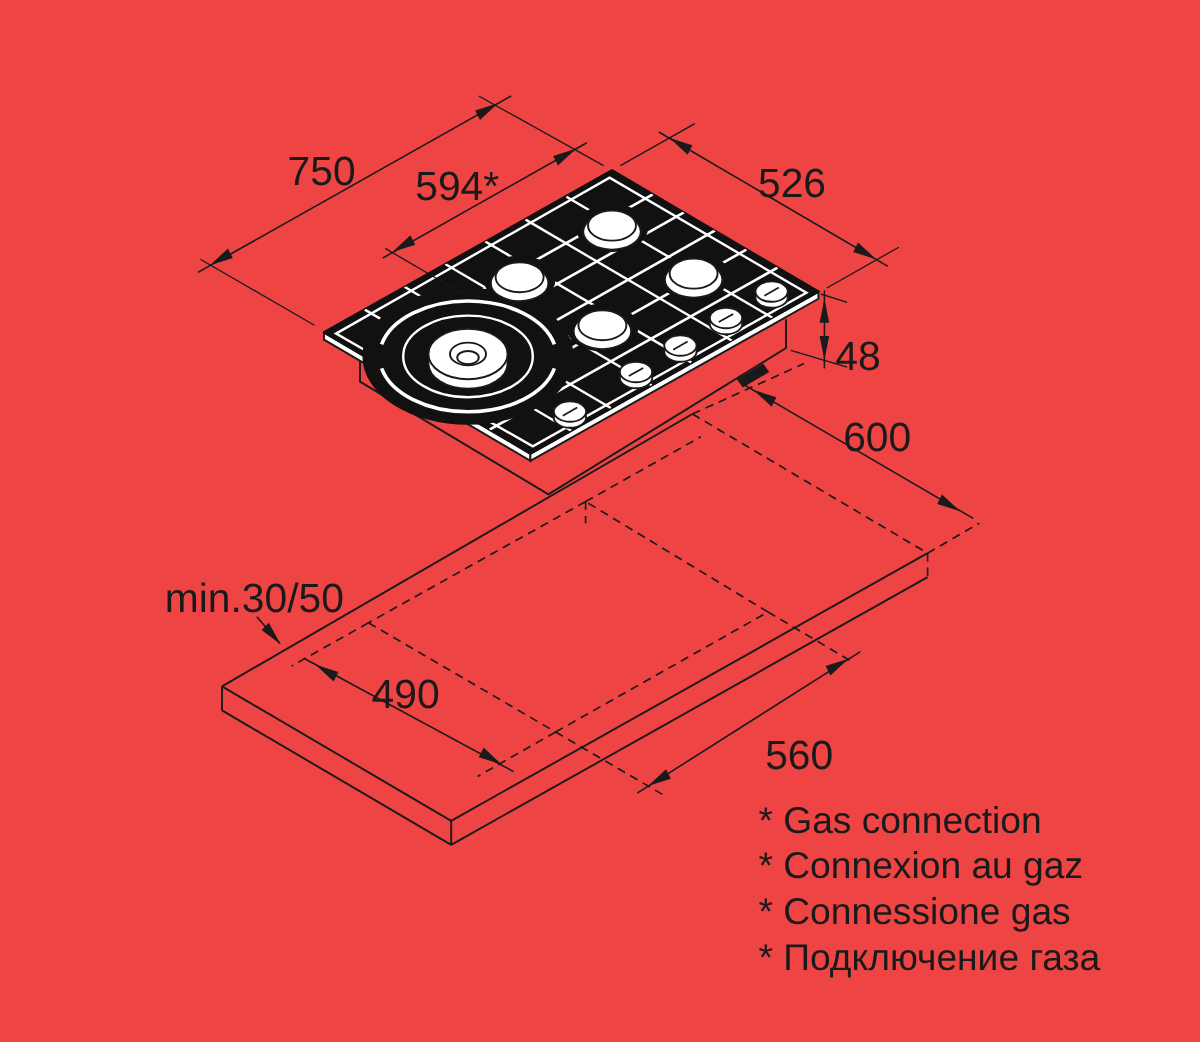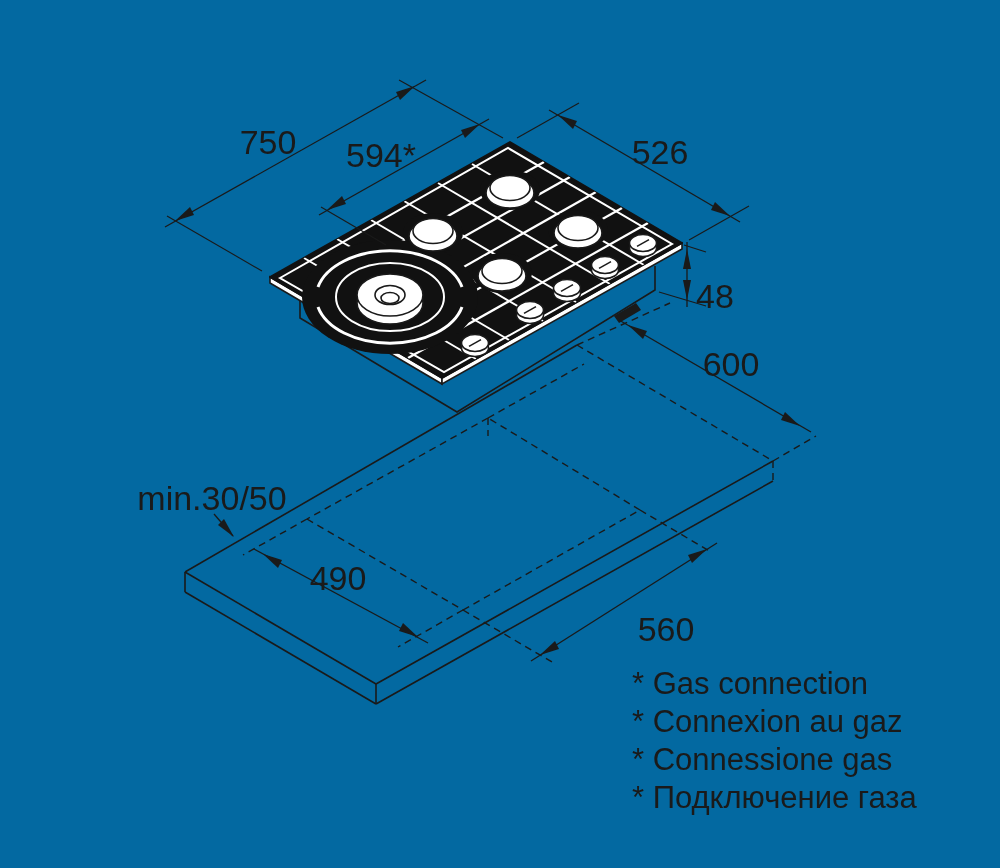--- a/index.html
+++ b/index.html
@@ -1,16 +1,16 @@
 <!DOCTYPE html>
 <html><head>
 <meta charset="utf-8">
 <style>
   html,body{margin:0;padding:0;background:#fff;}
-  .stage{position:relative;width:1000px;height:868px;background:#0369a1;overflow:hidden;
+  .stage{position:relative;width:1000px;height:868px;background:#ef4444;overflow:hidden;
          font-family:"Liberation Sans","DejaVu Sans",sans-serif;}
   svg{display:block;}
   text{fill:#1a1a1a;font-family:"Liberation Sans","DejaVu Sans",sans-serif;}
   .dim-text{font-size:34px;}
   .note-text{font-size:31px;}
   .edge{stroke:#1a1a1a;stroke-width:1.6;fill:none;}
   .edge-dash{stroke:#1a1a1a;stroke-width:1.4;fill:none;stroke-dasharray:7 5;}
   .dimline{stroke:#1a1a1a;stroke-width:1.3;fill:none;}
   .extline{stroke:#1a1a1a;stroke-width:1.1;fill:none;}
   .arrow{fill:#1a1a1a;stroke:none;}

